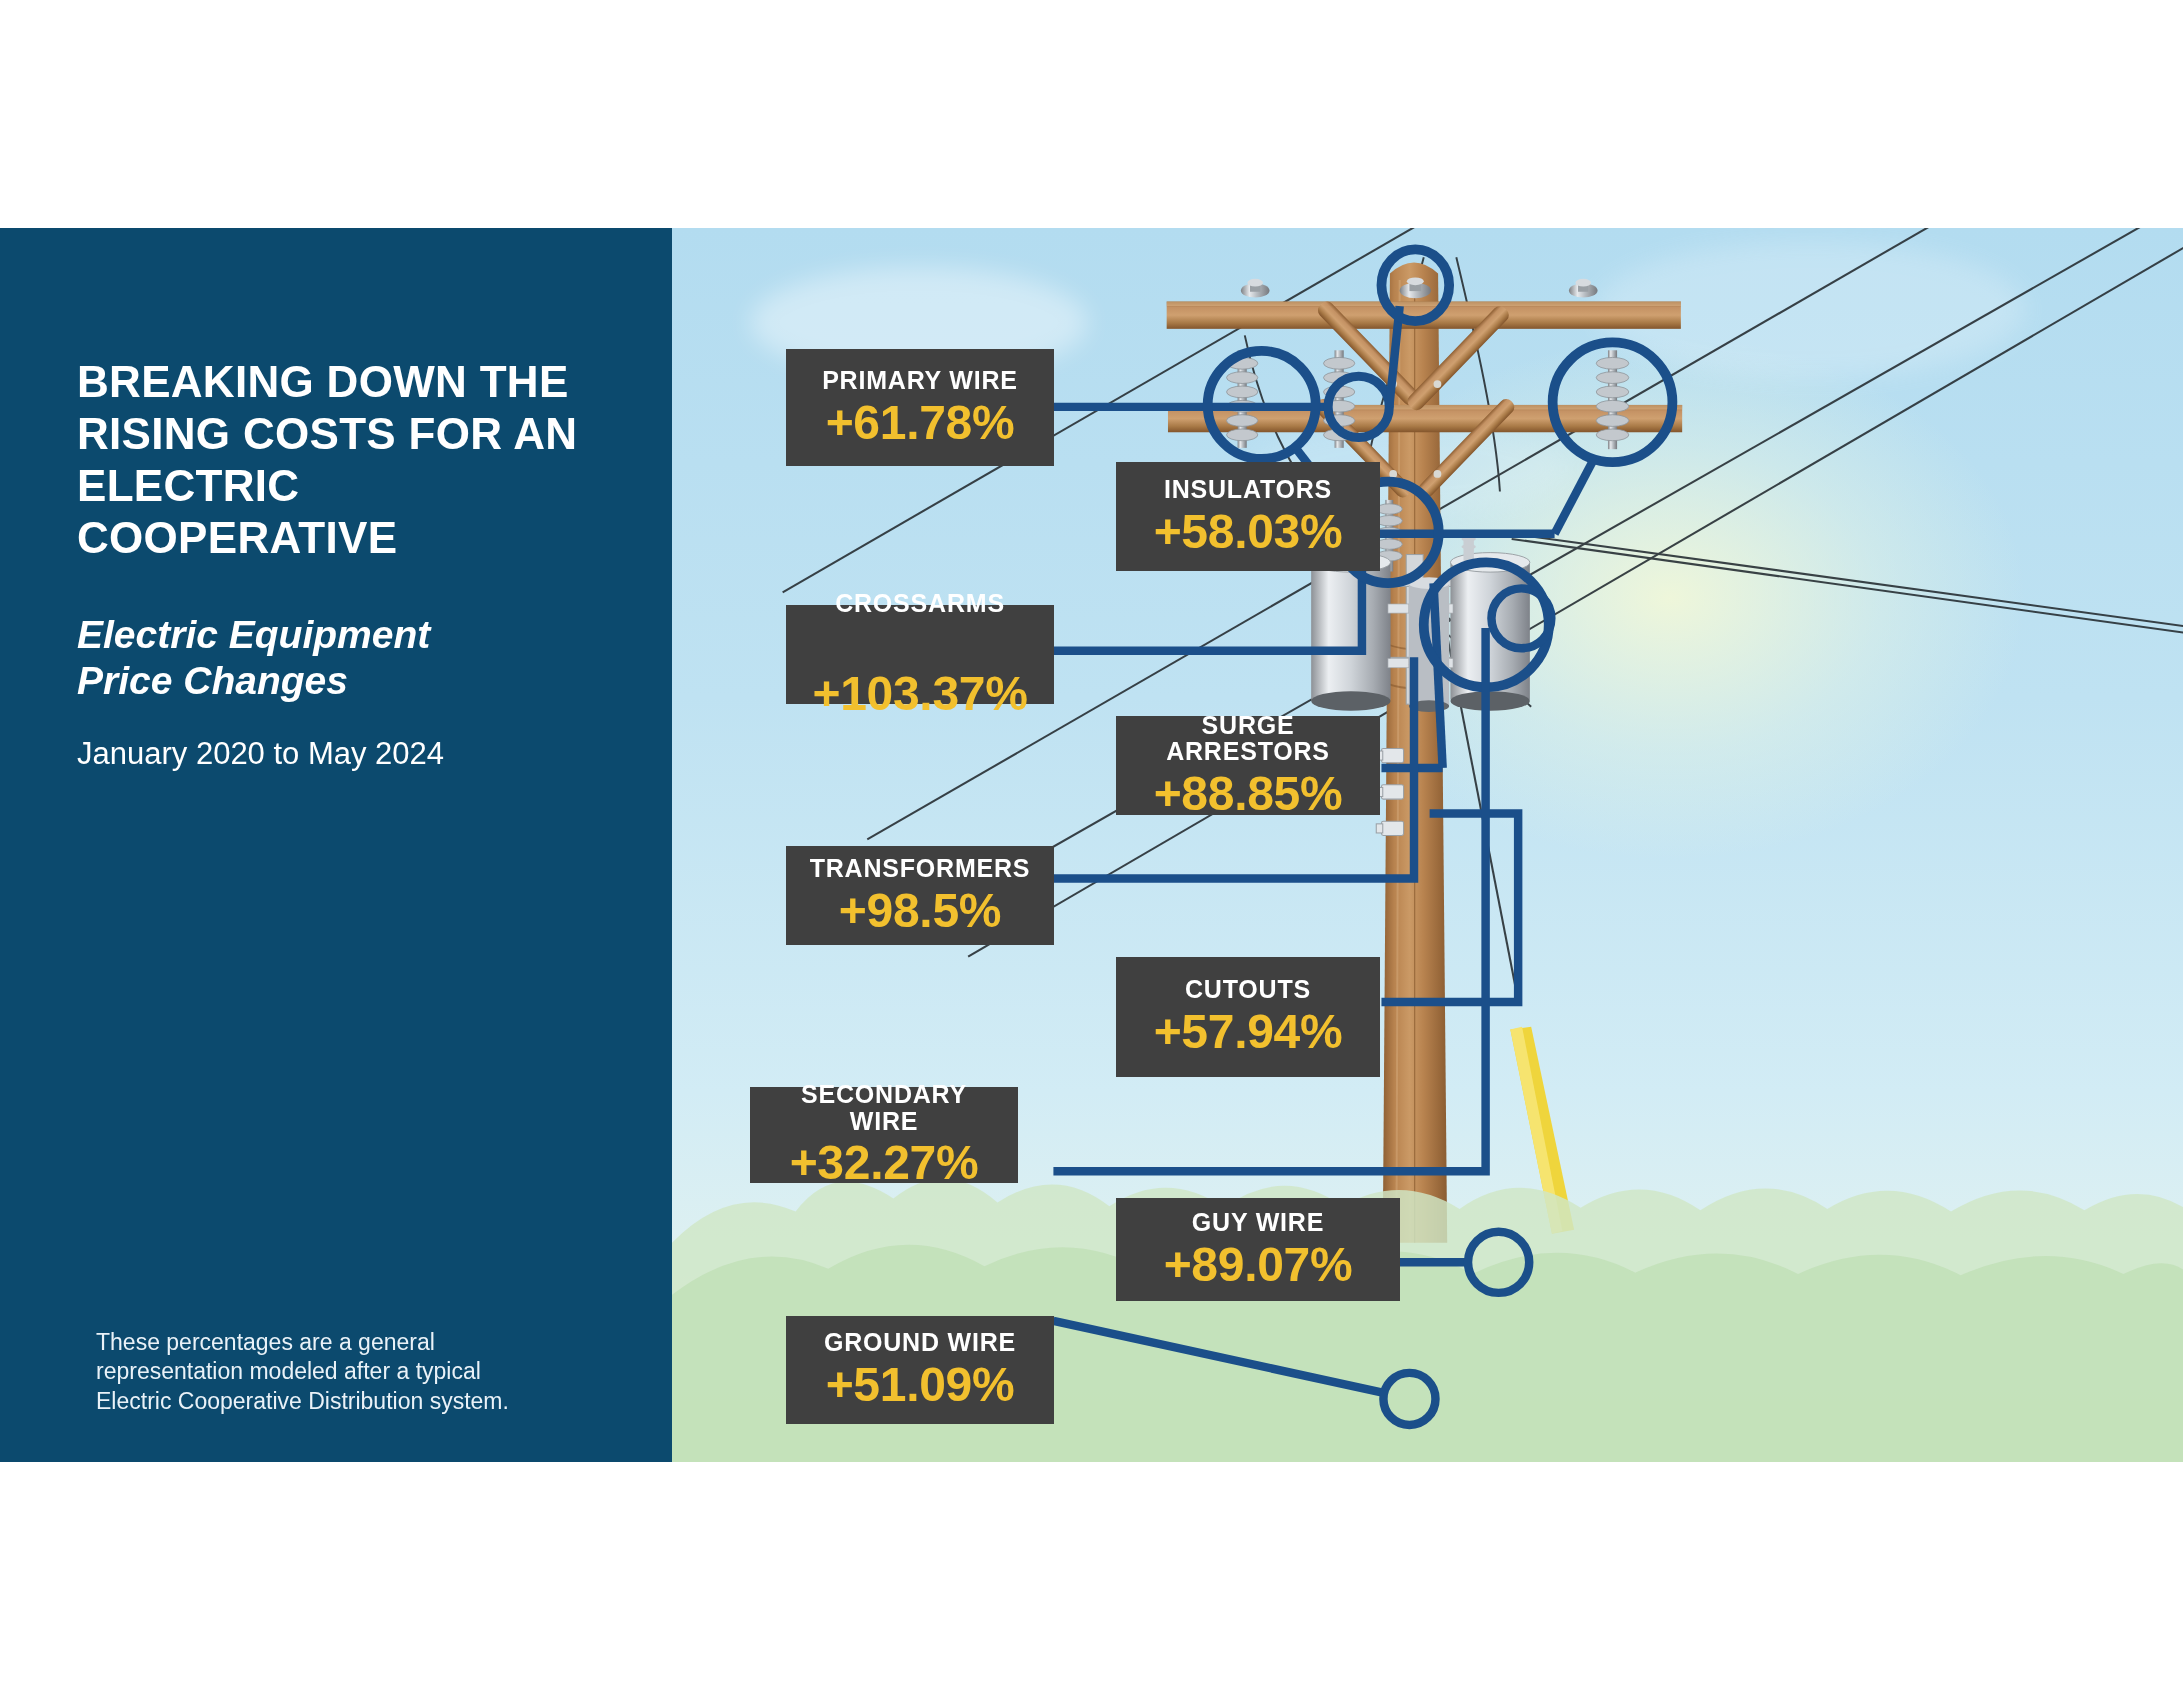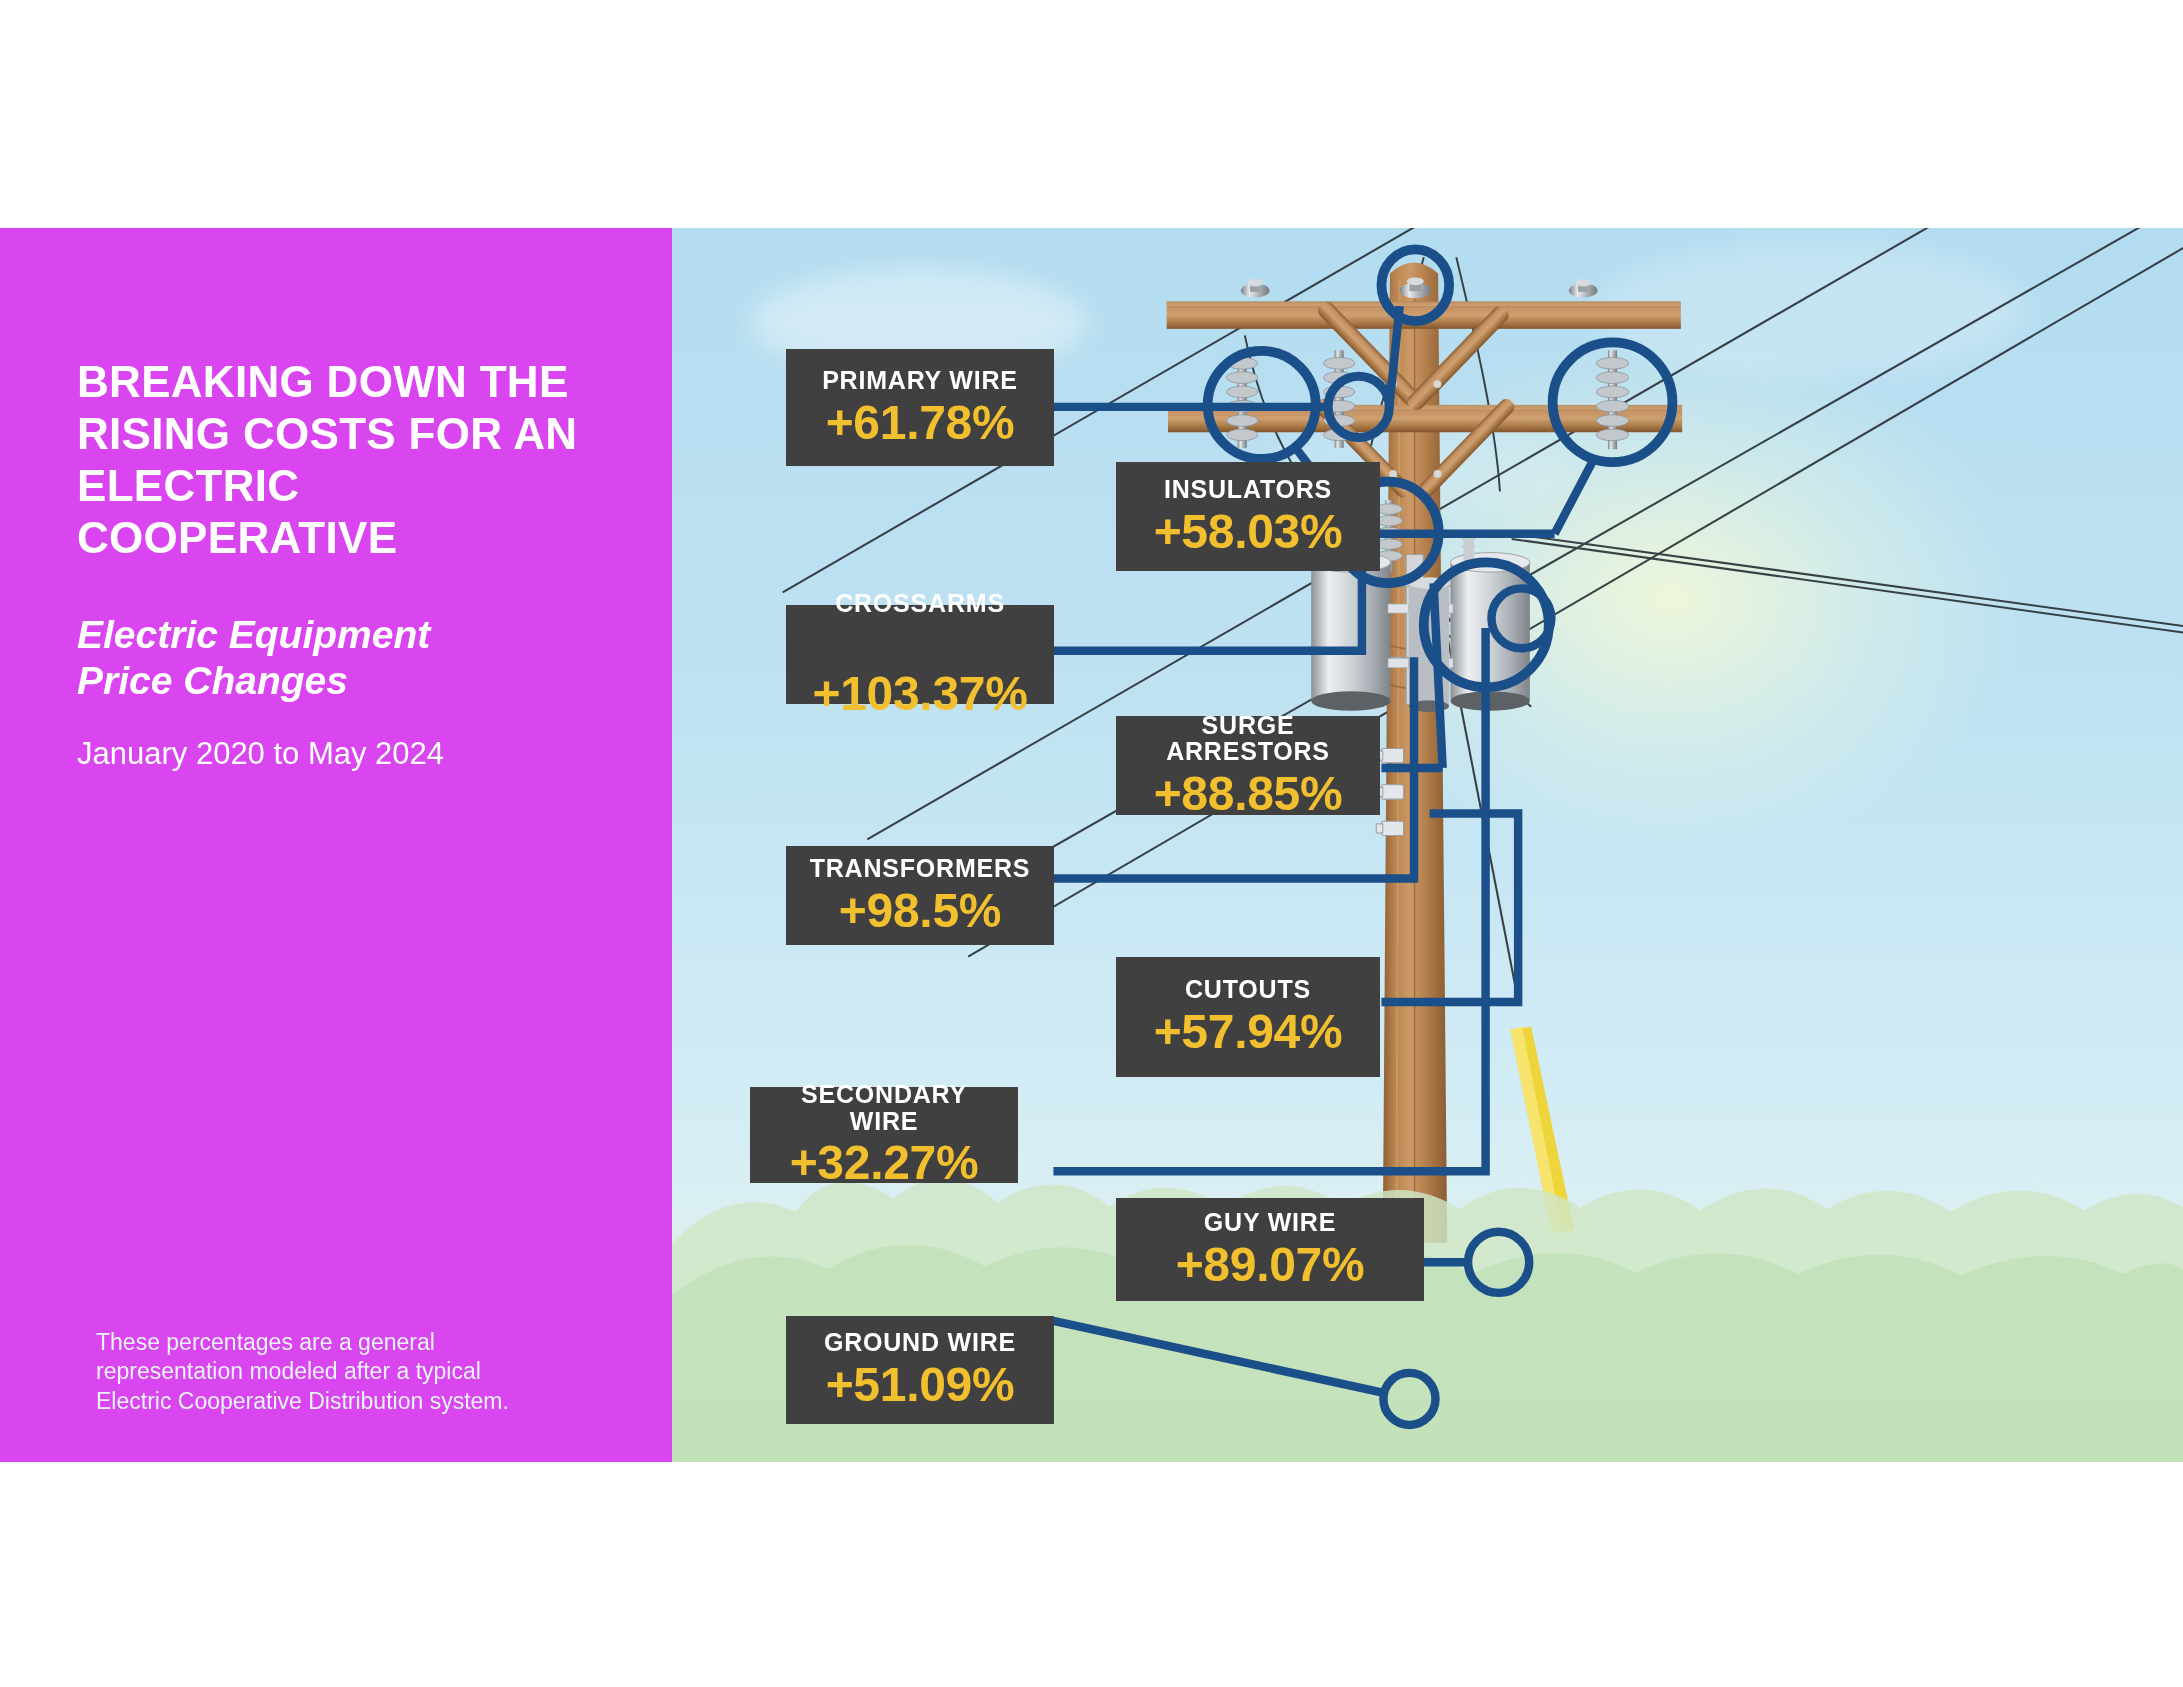--- a/index.html
+++ b/index.html
@@ -34,21 +34,21 @@
     overflow: hidden;
   }
 
   
   #left-panel {
     position: absolute;
     left: 0px;
     top: 0px;
     width: 672px;
     height: 1234px;
-    background: #d946ef;
+    background: #0c4a6e;
     z-index: 40;
   }
 
   #title-block {
     position: absolute;
     left: 77px;
     top: 128px;
     width: 540px;
   }
   .main-title {
@@ -508,21 +508,21 @@
     <div class="label-box" style="left:1116px; top:729px; width:264px; height:120px;">
       <p class="label-name">CUTOUTS</p>
       <p class="label-value">+57.94%</p>
     </div>
 
     <div class="label-box" style="left:750px; top:859px; width:268px; height:96px;">
       <p class="label-name">SECONDARY WIRE</p>
       <p class="label-value">+32.27%</p>
     </div>
 
-    <div class="label-box" style="left:1116px; top:970px; width:308px; height:103px;align-items:center;">
+    <div class="label-box" style="left:1116px; top:970px; width:284px; height:103px;align-items:center;">
       <p class="label-name">GUY WIRE</p>
       <p class="label-value">+89.07%</p>
     </div>
 
     <div class="label-box" style="left:786px; top:1088px; width:268px; height:108px;">
       <p class="label-name">GROUND WIRE</p>
       <p class="label-value">+51.09%</p>
     </div>
 
   </div>

